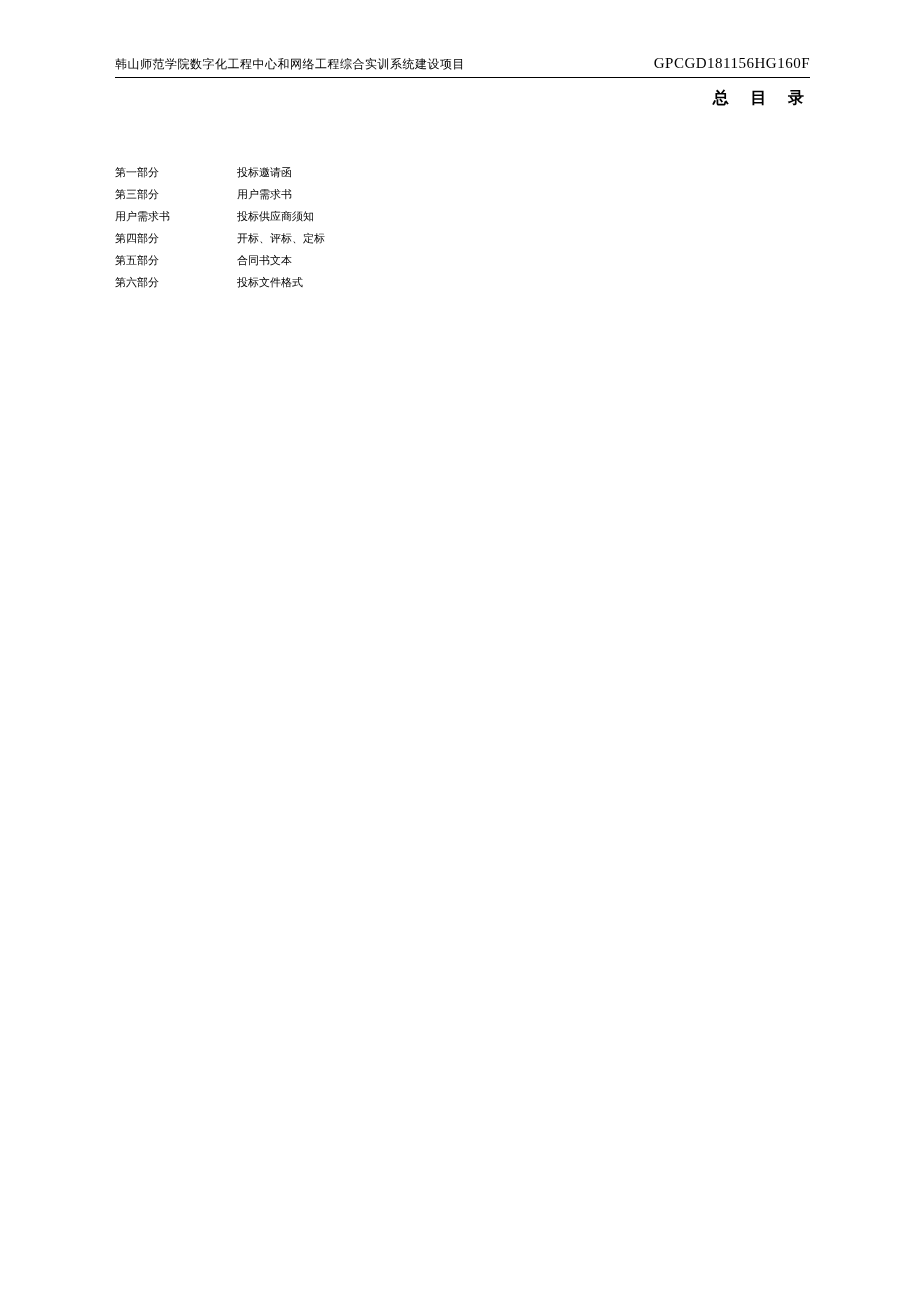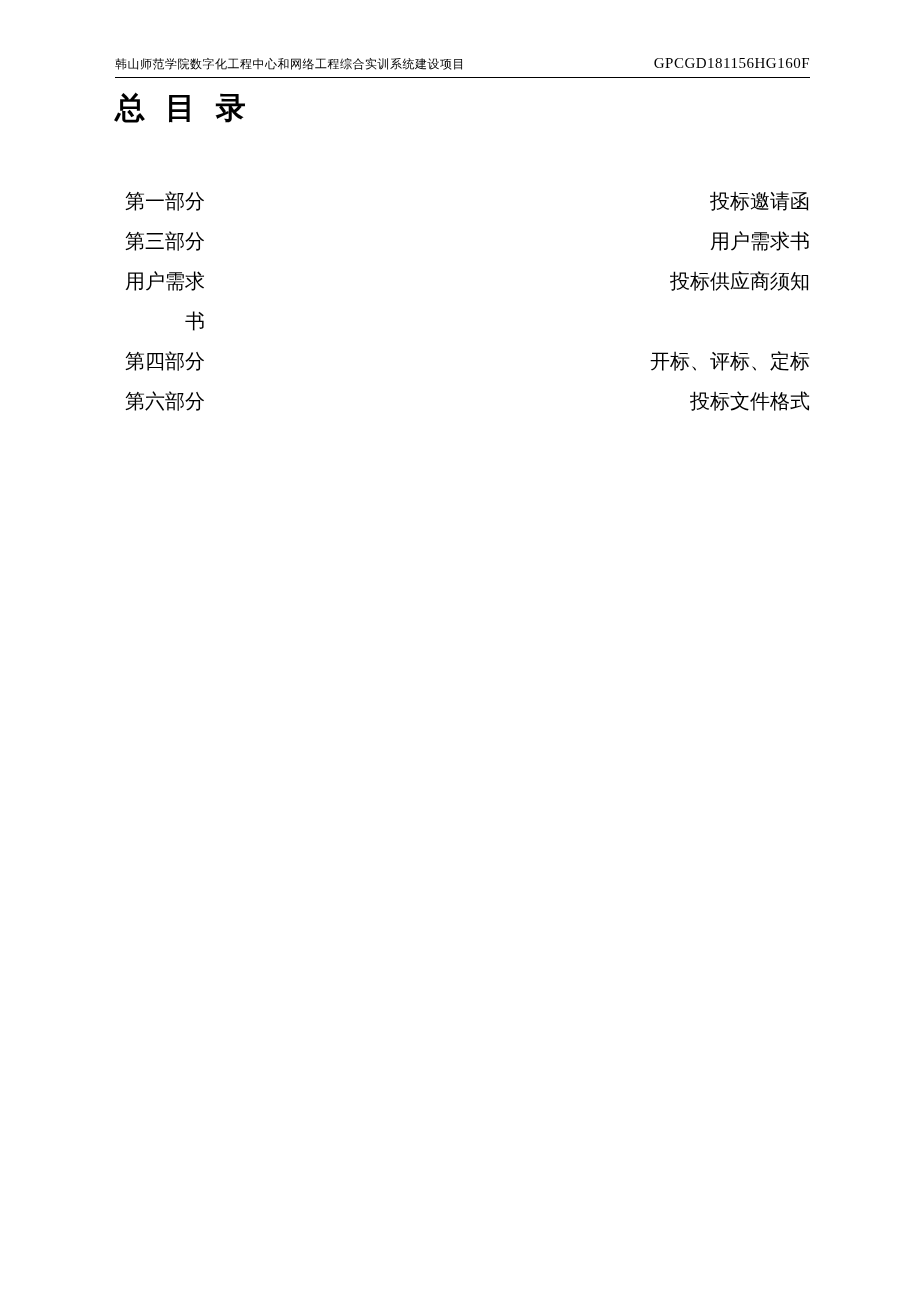--- a/index.html
+++ b/index.html
@@ -27,36 +27,35 @@
     }
     .header-left {
       font-size: 12px;
       letter-spacing: 0.5px;
     }
     .header-right {
       font-size: 15px;
       letter-spacing: 0.5px;
     }
     .title {
-      text-align: left;
-      font-size: 30px;
+      text-align: right;
+      font-size: 16px;
       font-weight: bold;
       margin-top: 10px;
       letter-spacing: 6px;
-      font-family: Liberation Sans, sans-serif;
+      font-family: Liberation Mono, monospace;
     }
     .toc {
       margin-top: 52px;
       margin-left: 0px;
     }
     .toc-item {
       display: flex;
-      font-size: 20px;
+      font-size: 11px;
       line-height: 2.0;
-      text-align: right;
     }
     .toc-part {
       width: 90px;
     }
     .toc-label {
       flex: 1;
       margin-left: 32px;
     }
   </style>
 </head>
@@ -79,17 +78,21 @@
     </div>
     <div class="toc-item">
       <span class="toc-part">用户需求书</span>
       <span class="toc-label">投标供应商须知</span>
     </div>
     <div class="toc-item">
       <span class="toc-part">第四部分</span>
       <span class="toc-label">开标、评标、定标</span>
     </div>
     <div class="toc-item">
+      <span class="toc-part">第五部分</span>
+      <span class="toc-label">合同书文本</span>
+    </div>
+    <div class="toc-item">
       <span class="toc-part">第六部分</span>
       <span class="toc-label">投标文件格式</span>
     </div>
   </div>
 </div>
 
 </body></html>

